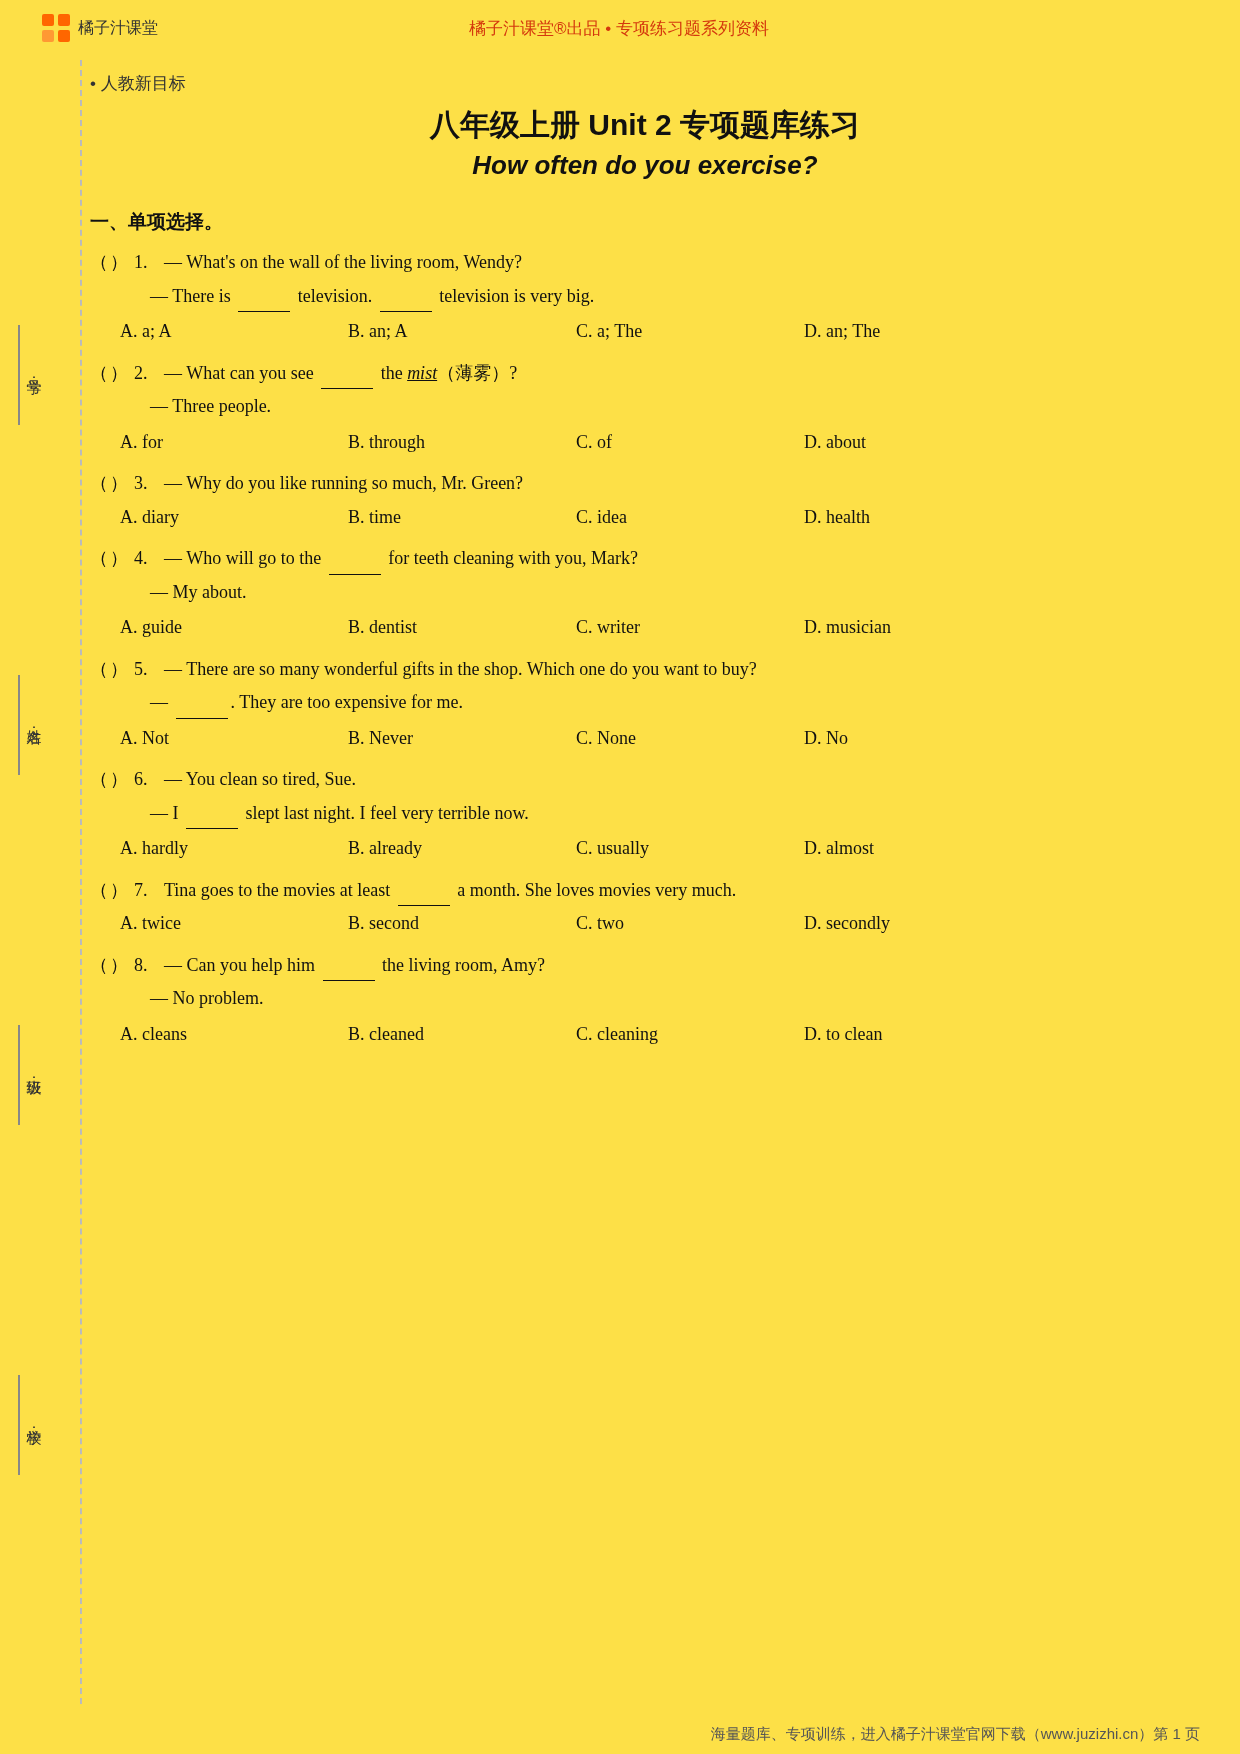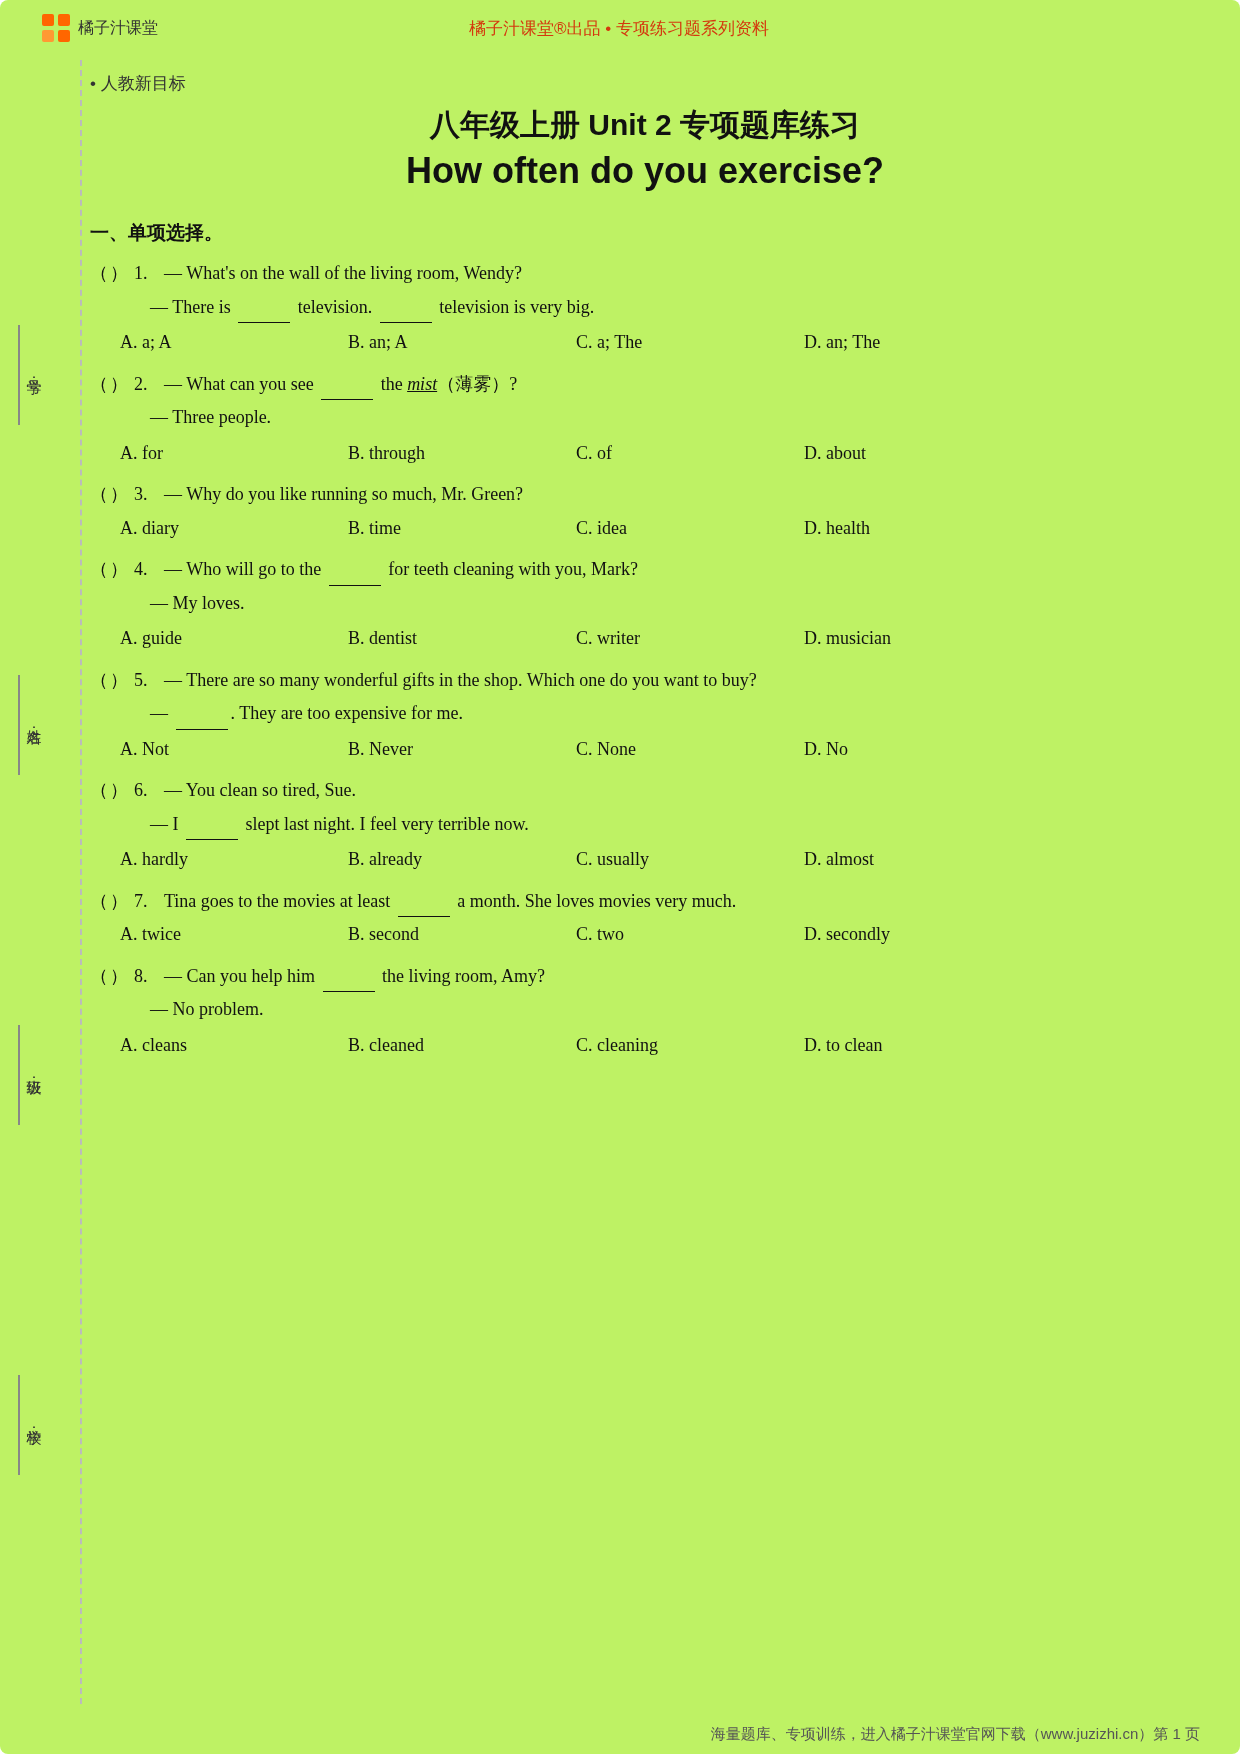--- a/index.html
+++ b/index.html
@@ -8,25 +8,24 @@
       min-height: 1754px;
       background: #fff;
       font-family: "SimSun", "宋体", serif;
       font-size: 18px;
       color: #111;
       position: relative;
     }
     .page-wrapper {
       width: 1240px;
       min-height: 1754px;
-      background: #bef264;
+      background: #fde047;
       position: relative;
       display: flex;
       flex-direction: column;
-      border-radius: 8px;
     }
     
     .header {
       display: flex;
       justify-content: space-between;
       align-items: center;
       padding: 12px 40px 8px 40px;
       border-bottom: none;
     }
     .logo-area {
@@ -93,26 +92,27 @@
       text-align: center;
       margin-bottom: 8px;
     }
     .main-title {
       font-size: 30px;
       font-weight: bold;
       font-family: "Microsoft YaHei", sans-serif;
       color: #111;
     }
     .sub-title {
-      font-size: 36px;
+      font-size: 26px;
       font-weight: bold;
       font-family: "Arial", "Microsoft YaHei", sans-serif;
       color: #111;
       margin-top: 4px;
       margin-bottom: 28px;
+      font-style: italic;
     }
     .section-label {
       font-size: 19px;
       font-weight: bold;
       margin-bottom: 12px;
       margin-top: 8px;
       font-family: "Microsoft YaHei", sans-serif;
     }
     
     .question-block {
@@ -283,21 +283,21 @@
       </div>
     </div>
 
     <div class="question-block">
       <div class="question-line">
         <span class="q-paren-left">（</span>
         <span class="q-paren-right">）</span>
         <span class="q-num">4.</span>
         <span class="q-text">— Who will go to the <span class="blank"></span> for teeth cleaning with you, Mark?</span>
       </div>
-      <div class="answer-line">— My loves.</div>
+      <div class="answer-line">— My about.</div>
       <div class="options-line">
         <span class="option">A. guide</span>
         <span class="option">B. dentist</span>
         <span class="option">C. writer</span>
         <span class="option">D. musician</span>
       </div>
     </div>
 
     <div class="question-block">
       <div class="question-line">

